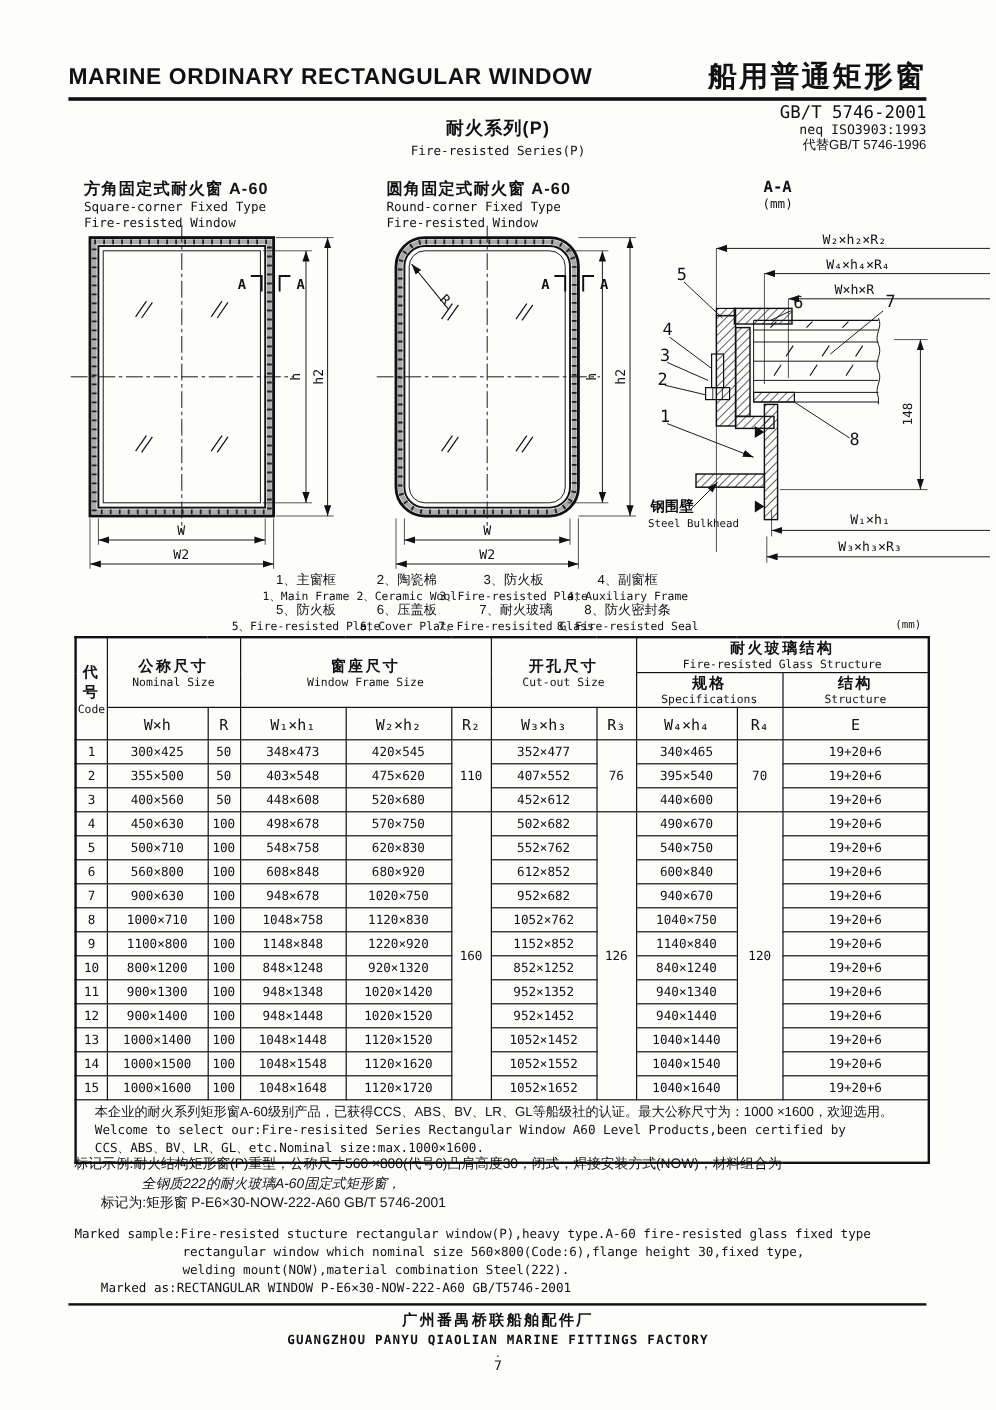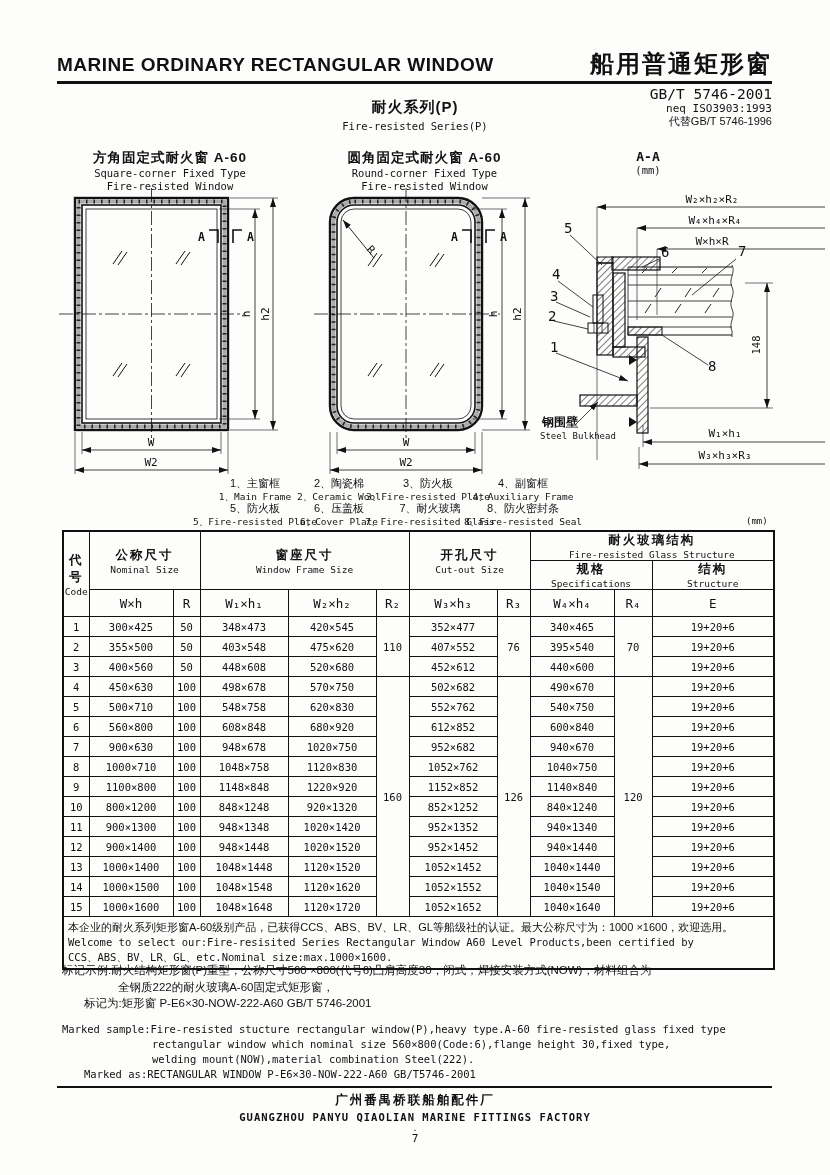--- a/index.html
+++ b/index.html
@@ -13,21 +13,21 @@
   .title-zh{left:492px;top:48px;width:280px;text-align:right;font:bold 24px "Liberation Sans","DejaVu Sans",sans-serif;letter-spacing:2px;}
   .rule-top{left:57px;top:81px;width:715px;height:3px;background:#111;}
   .standards{left:472px;top:86px;width:300px;text-align:right;line-height:13px;}
   .std1{font-size:14.5px;line-height:16px;}
   .std2,.std3{font-size:11px;}
   .series{left:300px;top:98px;width:230px;text-align:center;}
   .series-zh{font:bold 15px "Liberation Sans","DejaVu Sans",sans-serif;letter-spacing:1px;text-align:center;}
   .series-en{font:10.5px "DejaVu Sans Mono",monospace;margin-top:3px;}
 
   
-  .cap{text-align:center;}
+  .cap{text-align:left;}
   .cap-left{left:70px;top:149px;width:200px;}
   .cap-mid{left:322px;top:149px;width:205px;}
   .cap-zh{font:bold 13.5px "Liberation Sans","DejaVu Sans",sans-serif;letter-spacing:1px;}
   .cap-en{font:10.5px "DejaVu Sans Mono",monospace;line-height:13px;}
   .cap-aa{left:612px;top:149px;width:72px;text-align:center;}
   .aa-t{font:bold 13px "DejaVu Sans Mono",monospace;}
   .aa-u{font:10.5px "DejaVu Sans Mono",monospace;}
 
   svg{position:absolute;overflow:visible;}
   #dg1{left:57px;top:192px;}
@@ -48,27 +48,27 @@
   .spec-table{position:absolute;left:62px;top:530px;width:711px;border-collapse:collapse;
               table-layout:fixed;border:2px solid #111;}
   .spec-table th,.spec-table td{border:1px solid #111;padding:0;text-align:center;vertical-align:middle;overflow:hidden;}
   .spec-table thead tr.h1{height:28px;}
   .spec-table thead tr.h2{height:27px;}
   .spec-table thead tr.h3{height:27px;}
   .th-zh{font:bold 12.5px "Liberation Sans","DejaVu Sans",sans-serif;letter-spacing:2px;}
   .th-en{font:9.5px "DejaVu Sans Mono",monospace;font-weight:normal;margin-top:0;}
   .sub-h{font:12.5px "DejaVu Sans Mono",monospace;font-weight:normal;}
   .spec-table tbody td{height:19px;font:10.5px "DejaVu Sans Mono",monospace;}
-  .note-cell{text-align:left !important;padding:3px 4px !important;height:52px;}
+  .note-cell{text-align:left !important;padding:3px 15px !important;height:52px;}
   .note-zh{font:11px "Liberation Sans","DejaVu Sans",sans-serif;line-height:15px;white-space:nowrap;}
   .note-en{font:10.5px "DejaVu Sans Mono",monospace;line-height:15px;white-space:nowrap;}
 
   
   .mark-zh{left:62px;top:962px;width:740px;font:11.5px "Liberation Sans","DejaVu Sans",sans-serif;line-height:16.5px;}
-  .mz2{padding-left:56px;}
+  .mz2{padding-left:56px;font-style:italic;}
   .mz3{padding-left:22px;}
   .mark-en{left:62px;top:1022px;width:750px;font:10.5px "DejaVu Sans Mono",monospace;line-height:15px;}
   .me2,.me3{padding-left:90px;}
   .me4{padding-left:22px;}
 
   
   .rule-bottom{left:57px;top:1086px;width:715px;height:2px;background:#111;}
   .footer{left:0;top:1092px;width:830px;text-align:center;}
   .f-zh{font:bold 12.5px "Liberation Sans","DejaVu Sans",sans-serif;letter-spacing:2px;}
   .f-en{font:bold 10.5px "DejaVu Sans Mono",monospace;letter-spacing:1px;margin-top:2px;}

